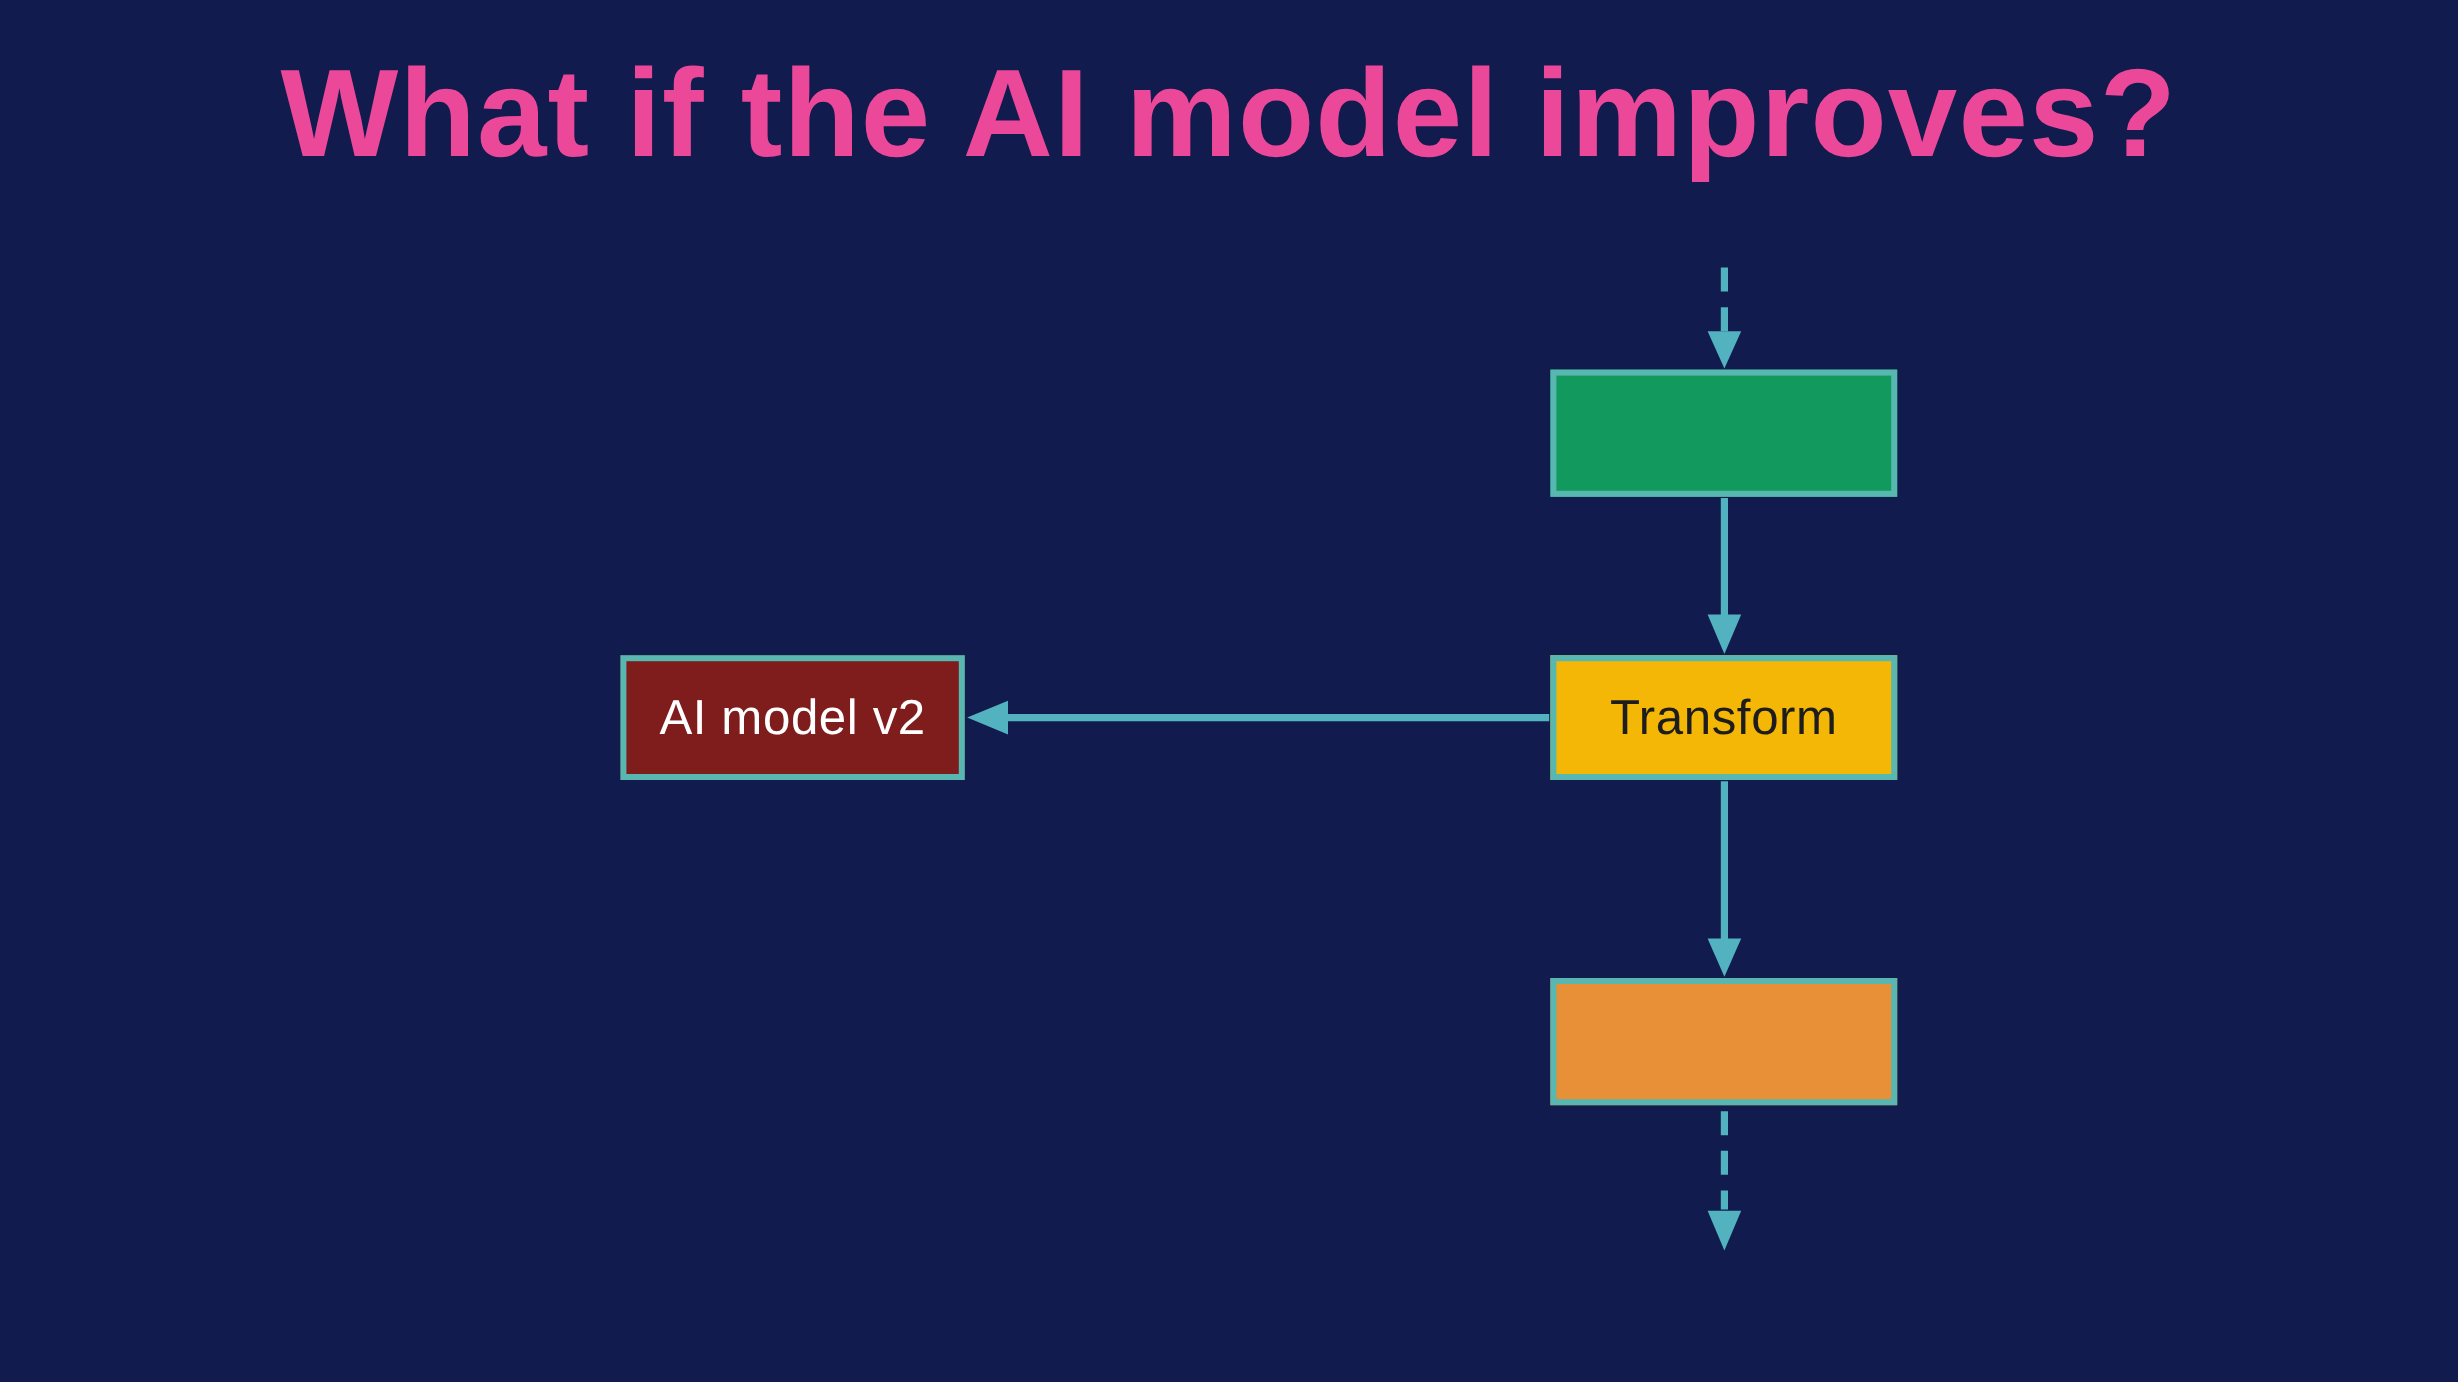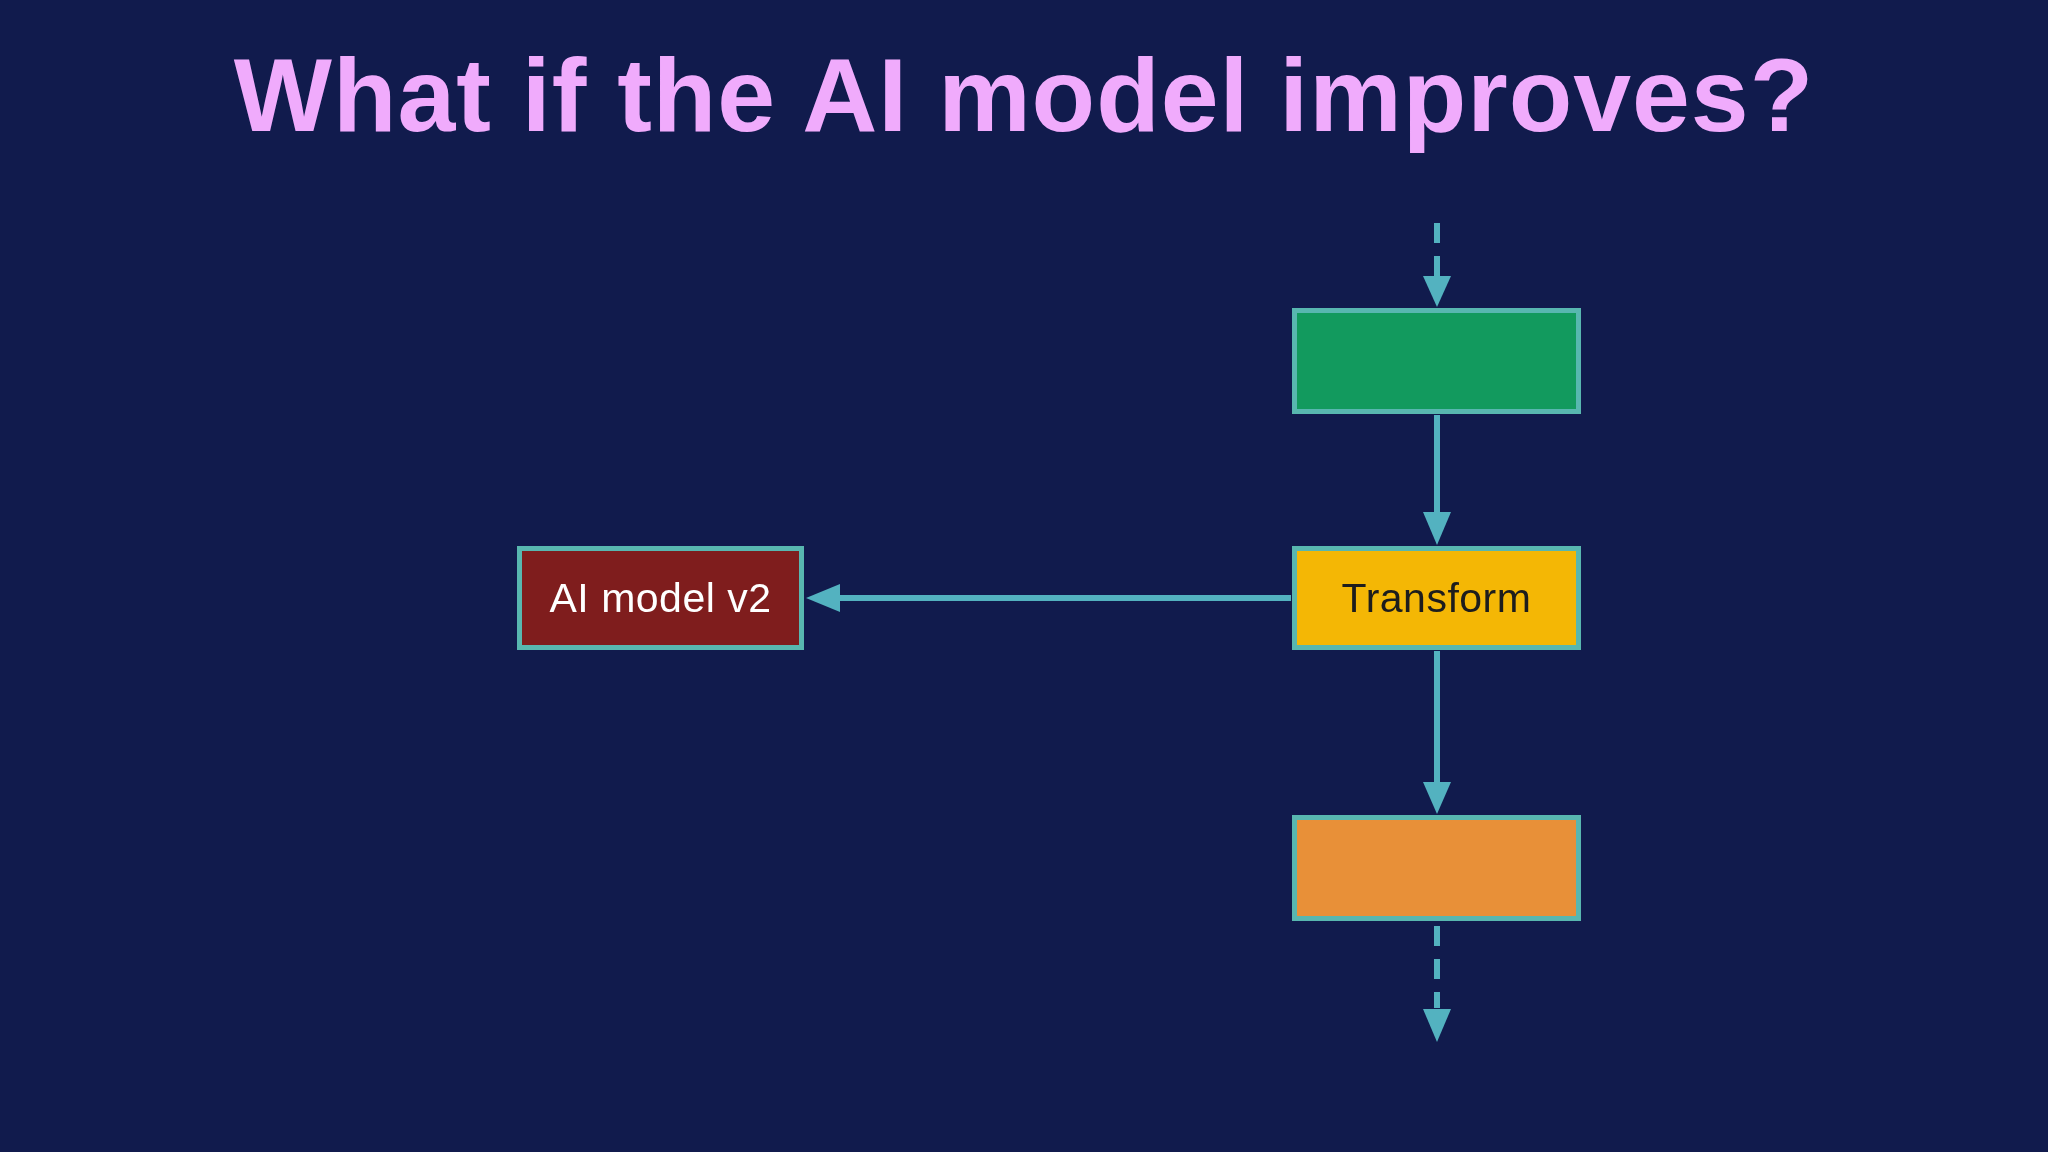--- a/index.html
+++ b/index.html
@@ -14,21 +14,21 @@
     background: #111b4d;
     overflow: hidden;
     font-family: "Liberation Sans", "DejaVu Sans", sans-serif;
   }
   .slide-title {
     position: absolute;
     top: 36px;
     left: 0;
     width: 100%;
     text-align: center;
-    color: #f0abfc;
+    color: #ec4899;
     font-size: 104px;
     font-weight: 600;
     letter-spacing: 1px;
     line-height: 1.15;
   }
   .node {
     position: absolute;
     box-sizing: border-box;
     border: 5px solid #58b7b0;
     display: flex;

